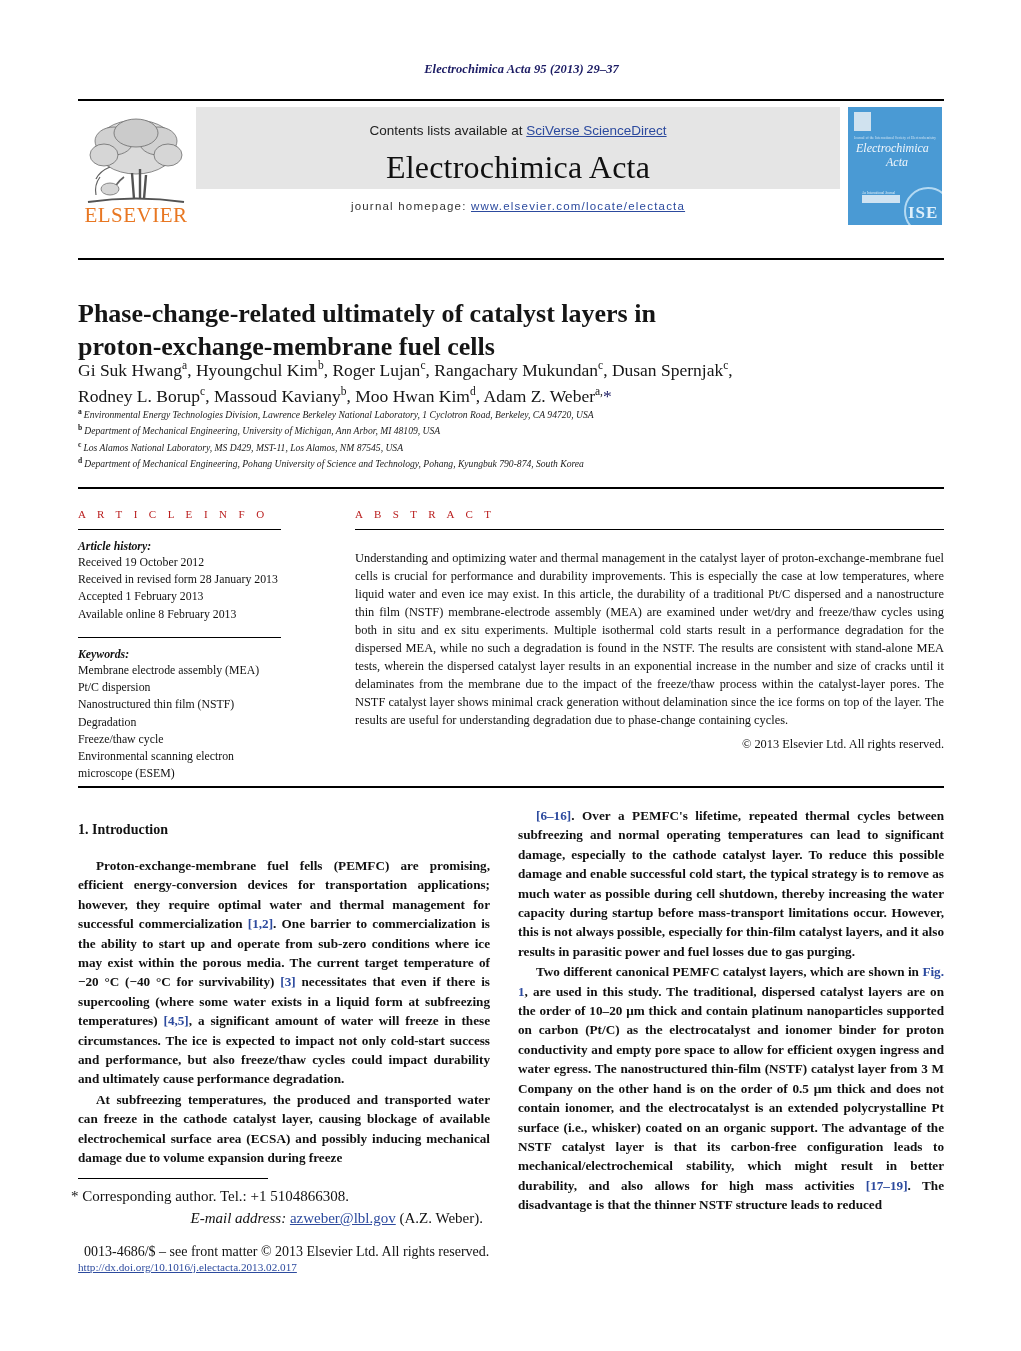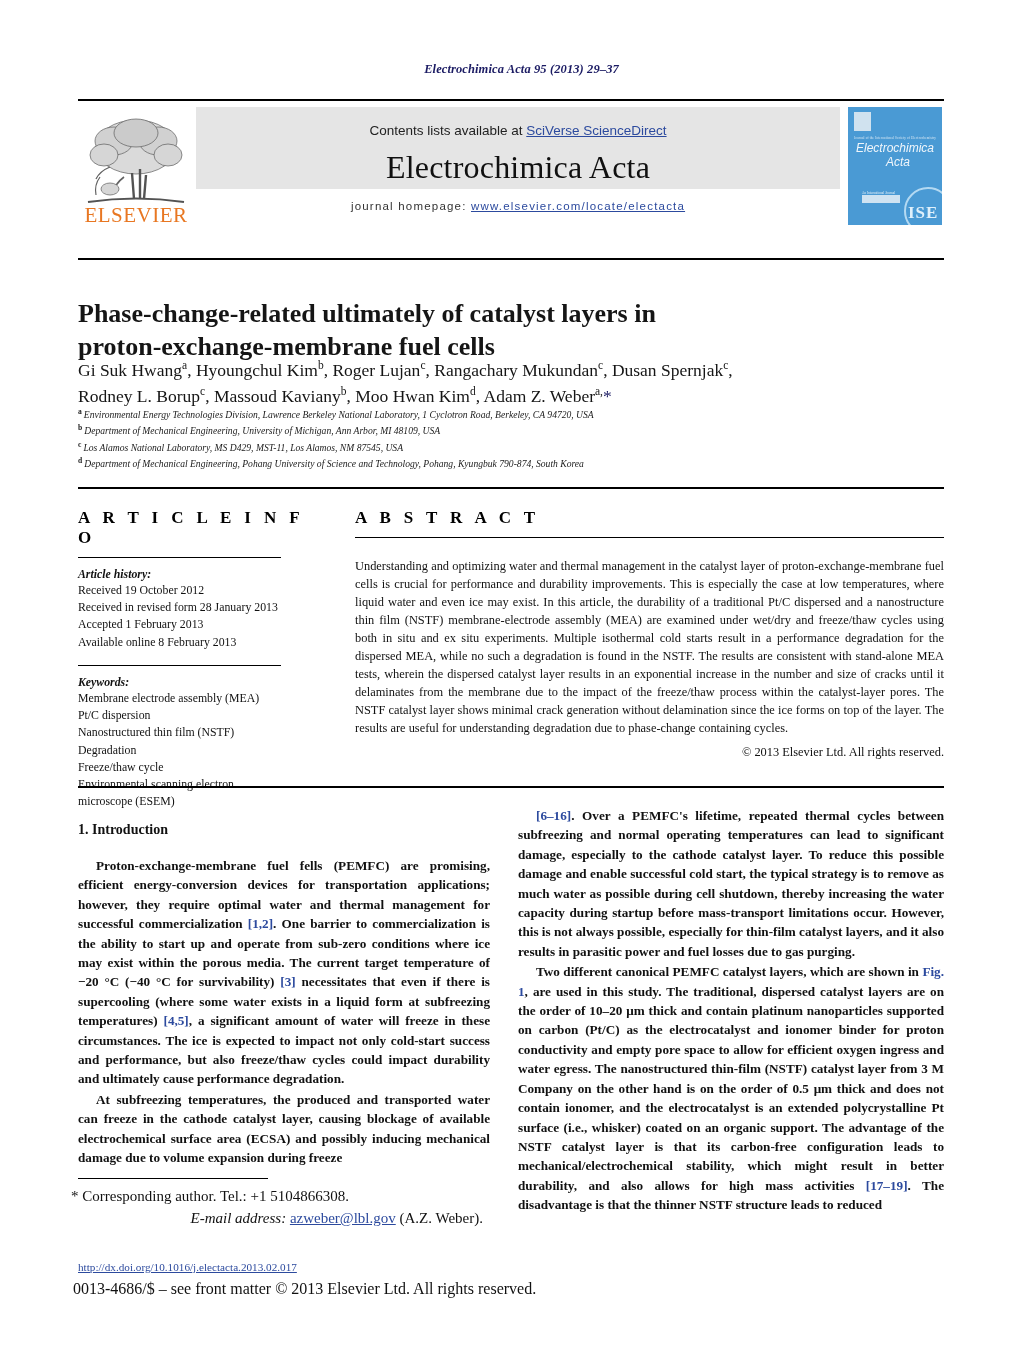--- a/index.html
+++ b/index.html
@@ -114,21 +114,21 @@
     opacity: .85;
   }
   .cover-tiny {
     position: absolute; top: 29px; left: 0; width: 94px;
     text-align: center;
     font-size: 3.2px; color: #dbeaf5;
     letter-spacing: .2px;
   }
   .cover-title {
     position: absolute; top: 35px; left: 8px;
-    font-family: Liberation Sans, sans-serif;
+    font-family: Liberation Serif, serif;
     font-style: italic;
     font-size: 12px;
     color: #f0f6fb;
     line-height: 1.15;
   }
   .cover-title .l2 { display:block; padding-left: 30px; }
   .cover-chip {
     position: absolute; top: 88px; left: 14px;
     width: 38px; height: 8px;
     background: #cfe3f2;
@@ -213,24 +213,24 @@
     width: 248px;
   }
   .col-abstract {
     position: absolute;
     top: 508px;
     left: 355px;
     width: 589px;
   }
   .sec-label {
     font-family: "Liberation Serif", serif;
-    font-size: 17px;
-    font-weight: bold;
+    font-size: 11px;
+    font-weight: normal;
     letter-spacing: 4.4px;
-    color: #000000;
+    color: #b91c1c;
   }
   .hr-thin {
     margin-top: 9px;
     margin-bottom: 9px;
     width: 203px;
     height: 1px;
     background: #000;
   }
   .hr-thin.wide { width: 203px; }
   .hist-title, .kw-title {
@@ -308,25 +308,24 @@
     line-height: 1.45;
     color: #111;
   }
   .footnote .ind { padding-left: 12px; display: block; text-align: right; }
   .footnote .email-label { font-style: italic; }
   .footnote .email-link { color: #2c4a9e; }
 
   .frontmatter {
     position: absolute;
     top: 1244px;
-    left: 73px;
+    left: 84px;
     width: 500px;
-    font-size: 16px;
-    color: #111;
-    margin-top: 36px;
+    font-size: 14px;
+    color: #111;
   }
   .doi {
     position: absolute;
     top: 1261px;
     left: 78px;
     width: 500px;
     font-size: 11.2px;
     color: #2c4a9e;
   }
 </style>

